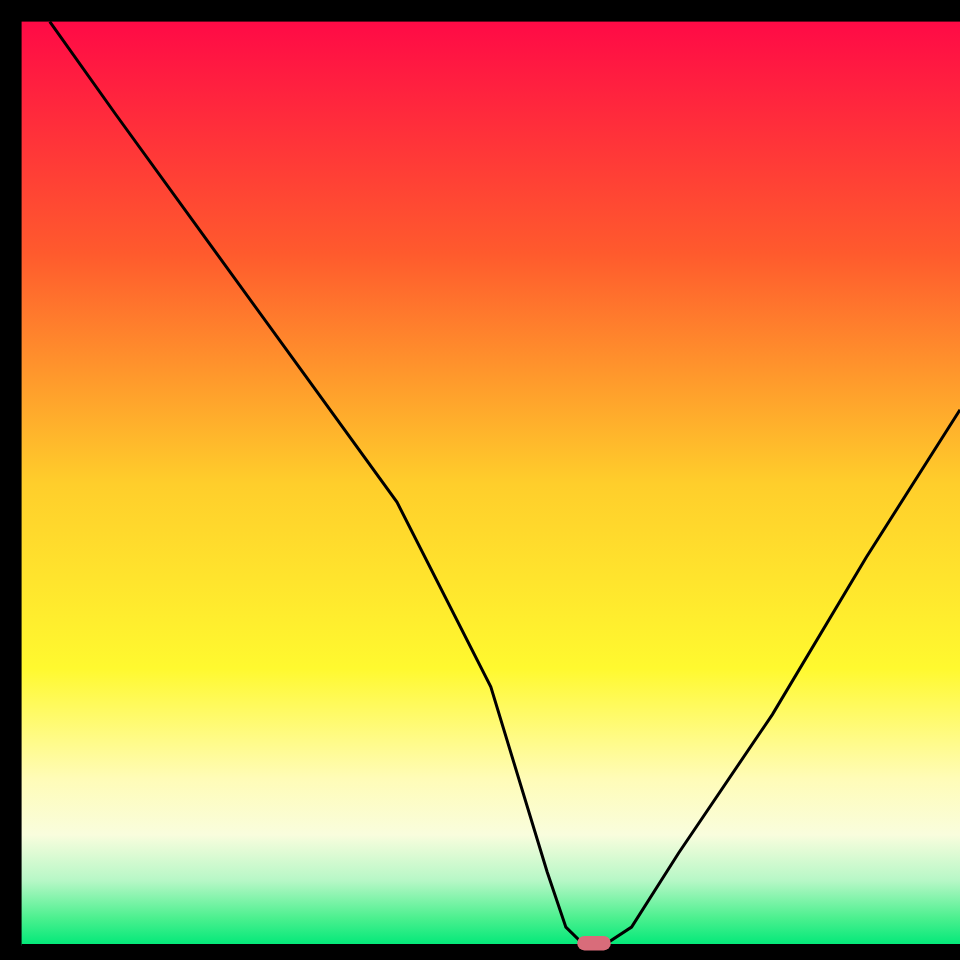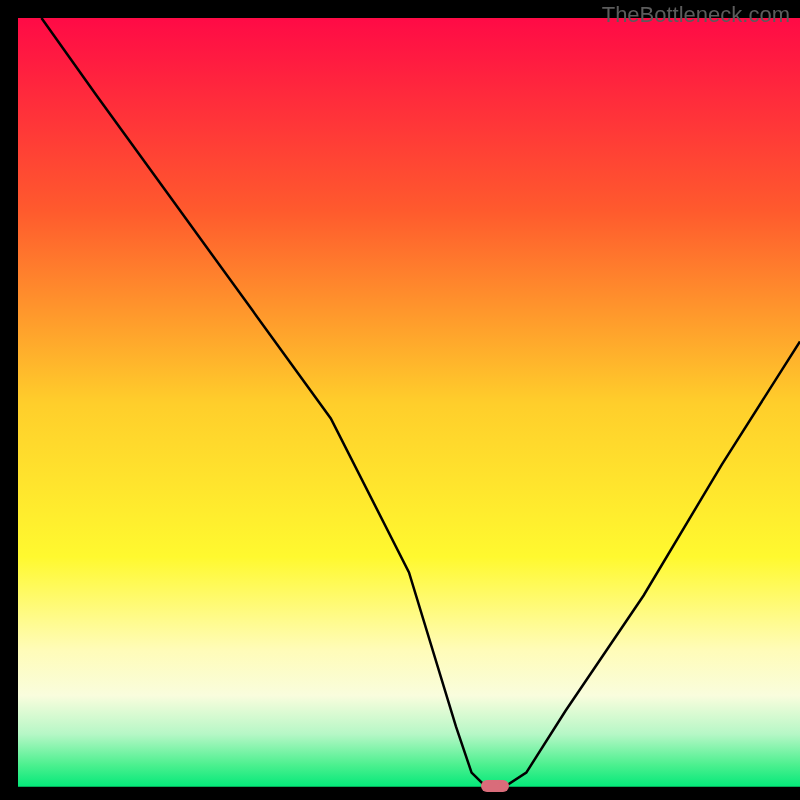--- a/index.html
+++ b/index.html
@@ -45,14 +45,13 @@
           <stop offset="93%" stop-color="#b6f7c6"></stop>
           <stop offset="97%" stop-color="#4cf08f"></stop>
           <stop offset="100%" stop-color="#00e878"></stop>
         </linearGradient>
     </defs>
     <rect id="chart-bg-rect" fill="url(#bg-grad)" x="18" y="18" width="782" height="770"></rect>
     <polyline id="curve-line" fill="none" stroke="#000" stroke-width="2.5" points="41.46,18 96.2,95 174.4,202.79999999999995 252.6,310.6 330.8,418.40000000000003 409,572.4 455.92,726.4 471.55999999999995,772.6 487.2,788 502.84,788 526.3,772.6 565.4,711 643.6,595.5 721.8000000000001,464.6 800,341.40000000000003"></polyline>
     <line id="baseline" stroke="#000" stroke-width="2.5" x1="18" y1="788" x2="800" y2="788"></line>
     <rect id="marker-pill" rx="6" ry="6" x="481.02" y="780" width="28" height="12" fill="#d96c7a"></rect>
   </svg>
-  <div class="watermark">TheBottleneck.com</div>
 </div>
 
 </body></html>

